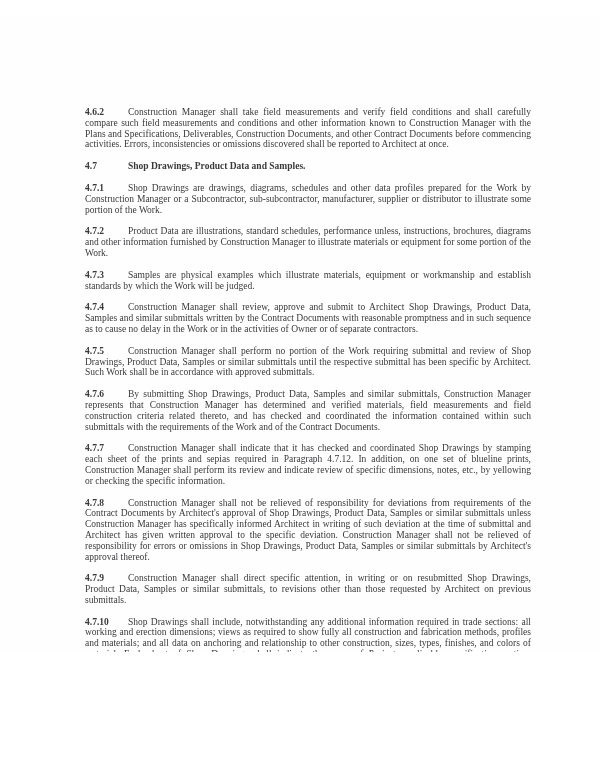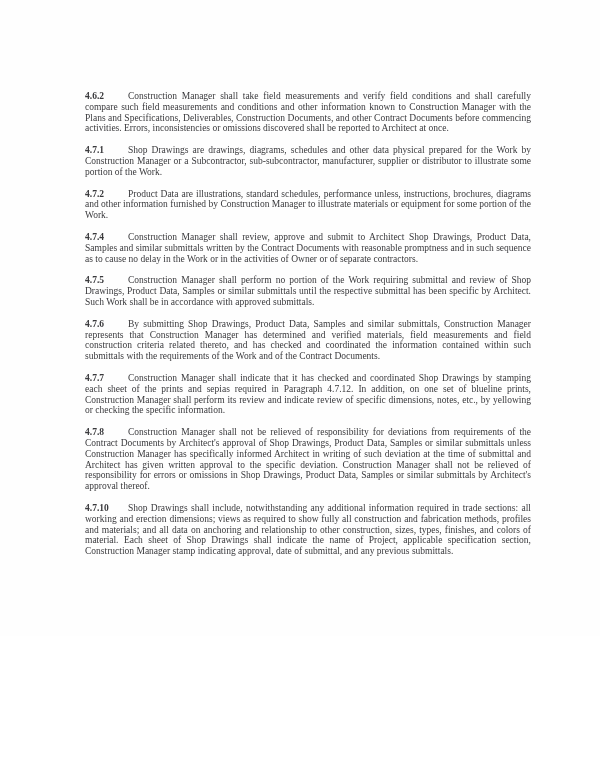--- a/index.html
+++ b/index.html
@@ -8,20 +8,21 @@
     background: #ffffff;
     overflow: hidden;
   }
   .page {
     position: relative;
     width: 600px;
     height: 636px;
     background: #fefefe;
     font-family: "Liberation Serif", serif;
     color: #39393c;
+    margin-top: 16px;
   }
   .content {
     position: absolute;
     left: 85px;
     top: 91px;
     width: 446px;
   }
   .para {
     margin: 0 0 11px 0;
     font-size: 9.5px;
@@ -49,34 +50,37 @@
   }
 </style>
 </head>
 <body>
 
 <div class="page">
   <div class="content">
 
     <p class="para"><span class="pnum">4.6.2</span><span>Construction Manager shall take field measurements and verify field conditions and shall carefully compare such field measurements and conditions and other information known to Construction Manager with the Plans and Specifications, Deliverables, Construction Documents, and other Contract Documents before commencing activities.  Errors, inconsistencies or omissions discovered shall be reported to Architect at once.</span></p>
 
+    <p class="para heading"><span class="pnum">4.7</span><span>Shop Drawings, Product Data and Samples.</span></p>
 
-    <p class="para"><span class="pnum">4.7.1</span><span>Shop Drawings are drawings, diagrams, schedules and other data physical prepared for the Work by Construction Manager or a Subcontractor, sub-subcontractor, manufacturer, supplier or distributor to illustrate some portion of the Work.</span></p>
+    <p class="para"><span class="pnum">4.7.1</span><span>Shop Drawings are drawings, diagrams, schedules and other data profiles prepared for the Work by Construction Manager or a Subcontractor, sub-subcontractor, manufacturer, supplier or distributor to illustrate some portion of the Work.</span></p>
 
     <p class="para"><span class="pnum">4.7.2</span><span>Product Data are illustrations, standard schedules, performance unless, instructions, brochures, diagrams and other information furnished by Construction Manager to illustrate materials or equipment for some portion of the Work.</span></p>
 
+    <p class="para"><span class="pnum">4.7.3</span><span>Samples are physical examples which illustrate materials, equipment or workmanship and establish standards by which the Work will be judged.</span></p>
 
     <p class="para"><span class="pnum">4.7.4</span><span>Construction Manager shall review, approve and submit to Architect Shop Drawings, Product Data, Samples and similar submittals written by the Contract Documents with reasonable promptness and in such sequence as to cause no delay in the Work or in the activities of Owner or of separate contractors.</span></p>
 
     <p class="para"><span class="pnum">4.7.5</span><span>Construction Manager shall perform no portion of the Work requiring submittal and review of Shop Drawings, Product Data, Samples or similar submittals until the respective submittal has been specific by Architect.  Such Work shall be in accordance with approved submittals.</span></p>
 
     <p class="para"><span class="pnum">4.7.6</span><span>By submitting Shop Drawings, Product Data, Samples and similar submittals, Construction Manager represents that Construction Manager has determined and verified materials, field measurements and field construction criteria related thereto, and has checked and coordinated the information contained within such submittals with the requirements of the Work and of the Contract Documents.</span></p>
 
     <p class="para"><span class="pnum">4.7.7</span><span>Construction Manager shall indicate that it has checked and coordinated Shop Drawings by stamping each sheet of the prints and sepias required in Paragraph 4.7.12.  In addition, on one set of blueline prints, Construction Manager shall perform its review and indicate review of specific dimensions, notes, etc., by yellowing or checking the specific information.</span></p>
 
     <p class="para"><span class="pnum">4.7.8</span><span>Construction Manager shall not be relieved of responsibility for deviations from requirements of the Contract Documents by Architect's approval of Shop Drawings, Product Data, Samples or similar submittals unless Construction Manager has specifically informed Architect in writing of such deviation at the time of submittal and Architect has given written approval to the specific deviation.  Construction Manager shall not be relieved of responsibility for errors or omissions in Shop Drawings, Product Data, Samples or similar submittals by Architect's approval thereof.</span></p>
 
+    <p class="para"><span class="pnum">4.7.9</span><span>Construction Manager shall direct specific attention, in writing or on resubmitted Shop Drawings, Product Data, Samples or similar submittals, to revisions other than those requested by Architect on previous submittals.</span></p>
 
     <p class="para"><span class="pnum">4.7.10</span><span>Shop Drawings shall include, notwithstanding any additional information required in trade sections:  all working and erection dimensions; views as required to show fully all construction and fabrication methods, profiles and materials; and all data on anchoring and relationship to other construction, sizes, types, finishes, and colors of material.  Each sheet of Shop Drawings shall indicate the name of Project, applicable specification section, Construction Manager stamp indicating approval, date of submittal, and any previous submittals.</span></p>
 
   </div>
 
 </div>
 
 </body></html>

